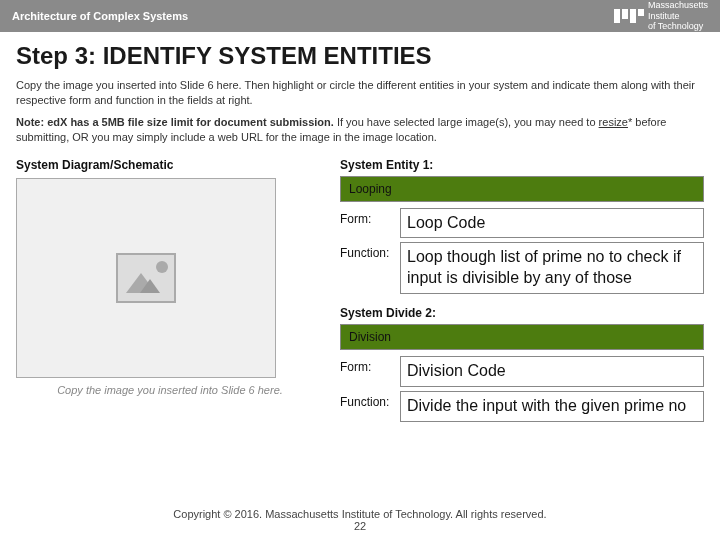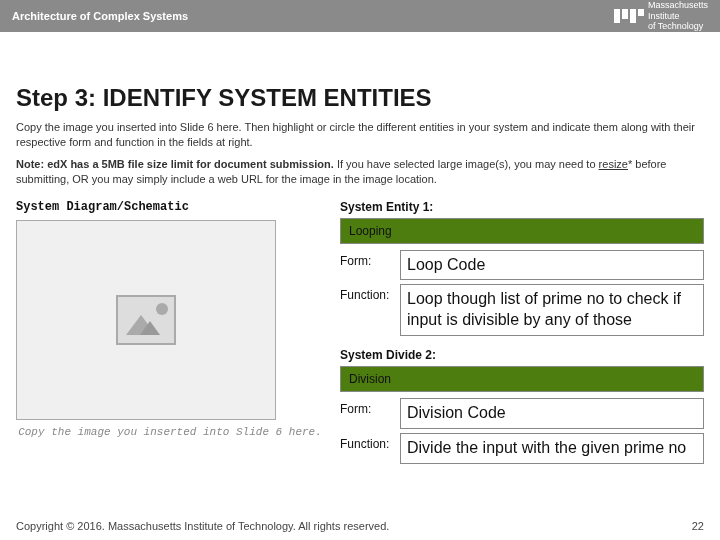--- a/index.html
+++ b/index.html
@@ -47,22 +47,21 @@
     .mit-bar span:nth-child(4) { height: 7px; }
     .mit-text {
       font-size: 9px;
       color: #fff;
       line-height: 1.2;
       text-align: left;
     }
 
     
     #main {
-      padding: 24px 16px;
-      margin-top: 28px;
+      padding: 10px 16px;
     }
 
     #step-title {
       font-size: 24px;
       font-weight: bold;
       color: #1a1a1a;
       margin-bottom: 8px;
     }
 
     .instructions {
@@ -88,21 +87,20 @@
     
     #content-area {
       display: flex;
       gap: 16px;
     }
 
     
     #left-col {
       width: 308px;
       flex-shrink: 0;
-      font-family: Liberation Mono, monospace;
     }
 
     #diagram-label {
       font-size: 12px;
       font-weight: bold;
       margin-bottom: 6px;
       color: #111;
     }
 
     #image-placeholder {
@@ -219,20 +217,21 @@
     
     #footer {
       position: absolute;
       bottom: 8px;
       left: 0;
       right: 0;
       padding: 0 16px;
       display: flex;
       justify-content: space-between;
       align-items: center;
+      flex-direction: column;
     }
 
     #footer-copy {
       font-size: 11px;
       color: #444;
     }
 
     #footer-page {
       font-size: 11px;
       color: #444;

